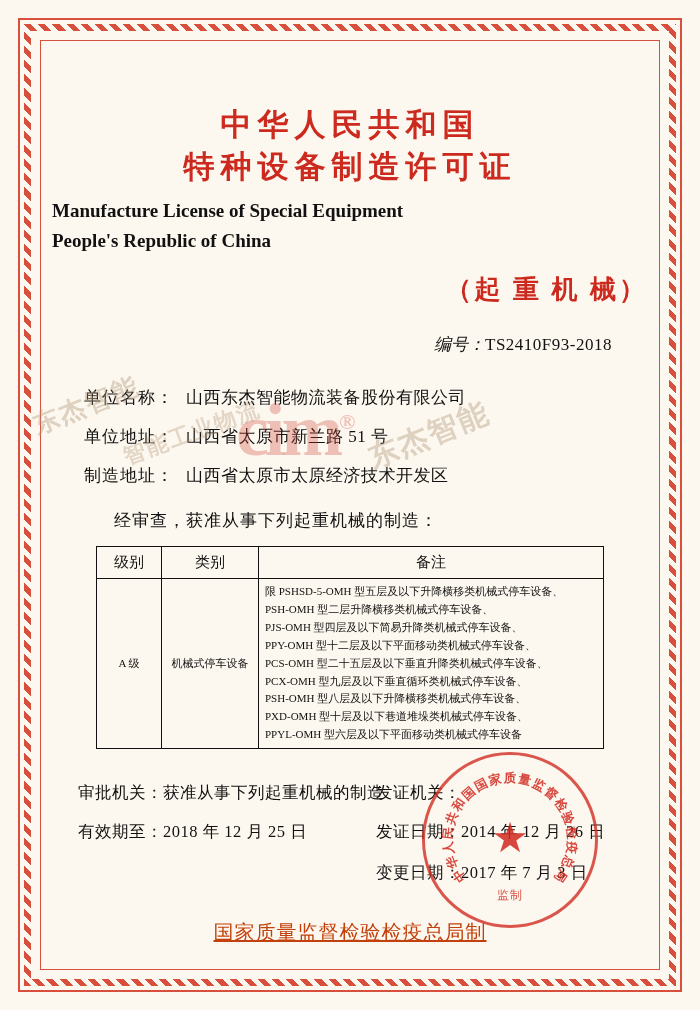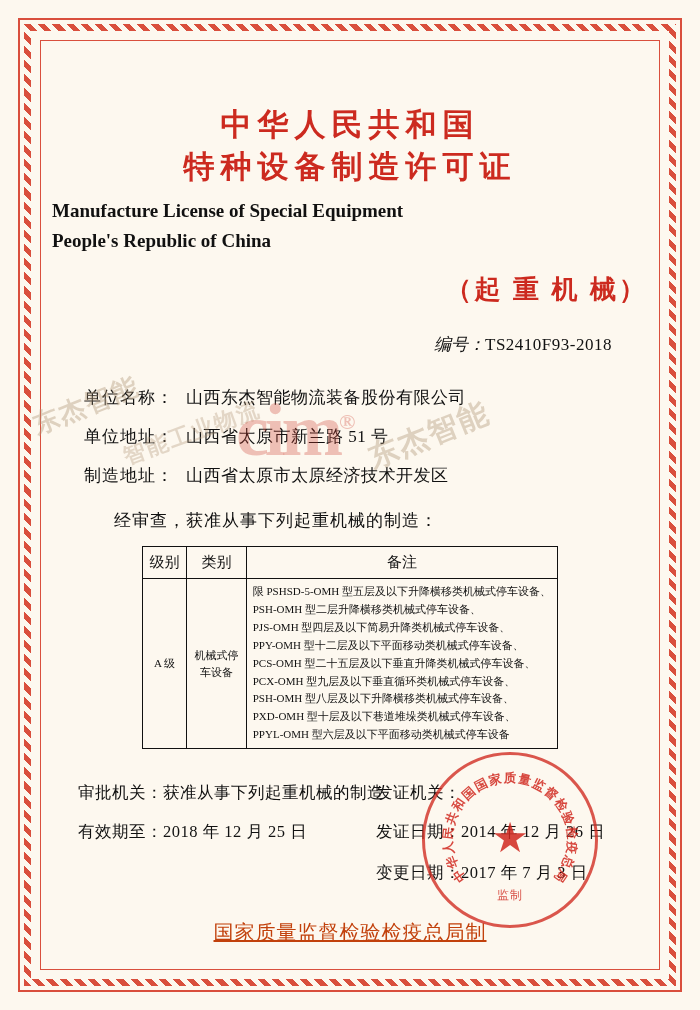--- a/index.html
+++ b/index.html
@@ -133,21 +133,21 @@
     margin-top: 22px;
     padding-left: 62px;
     font-size: 17px;
     color: #111;
     letter-spacing: 1px;
   }
 
   
   table.scope-table {
     margin: 14px auto 0 auto;
-    width: 416px;
+    width: 508px;
     border-collapse: collapse;
     color: #111;
   }
   table.scope-table th,
   table.scope-table td {
     border: 1px solid #111;
     padding: 4px 6px;
     font-size: 11px;
     vertical-align: middle;
   }

